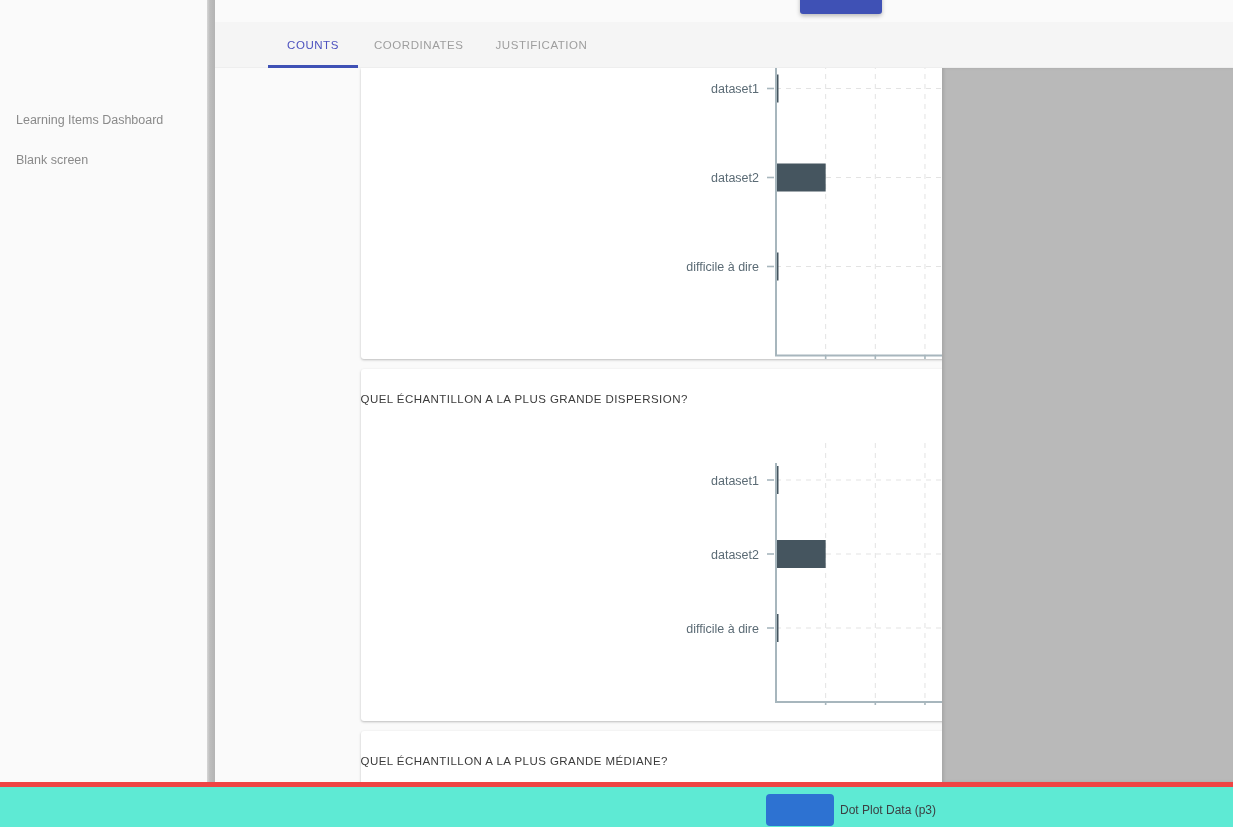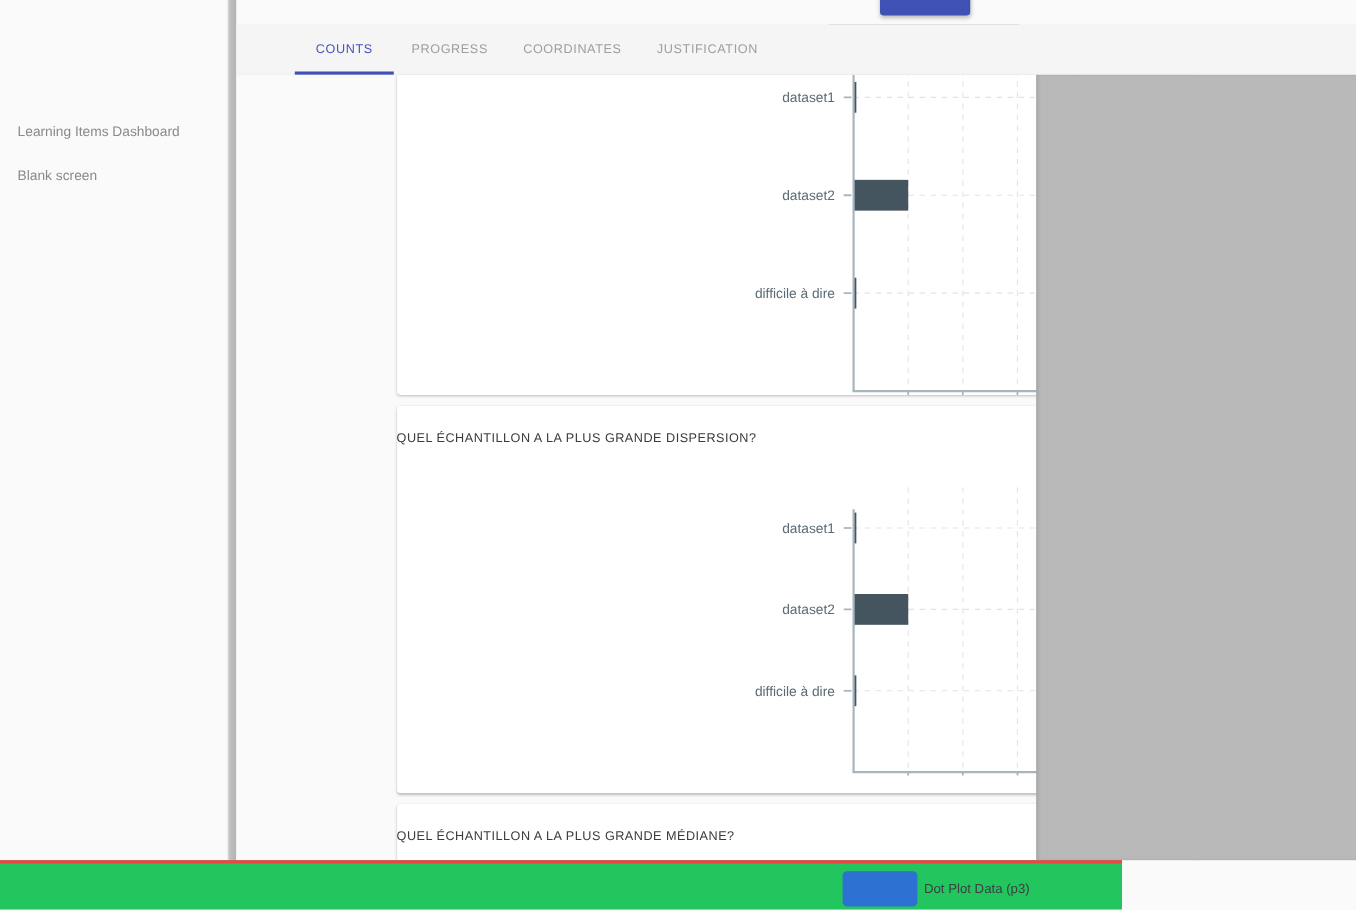--- a/index.html
+++ b/index.html
@@ -133,23 +133,23 @@
     position: absolute;
     left: 942px; top: 68px;
     width: 291px; height: 714px;
     background: #b9b9b9;
     box-shadow: inset 2px 0 3px rgba(0,0,0,.10);
   }
 
   
   .download-bar {
     position: absolute; left: 0; bottom: 0;
-    width: 1020px; height: 45px;
-    background: #22c55e;
-    border-top: 3px solid #ef4444;
+    width: 1233px; height: 45px;
+    background: #5eead4;
+    border-top: 5px solid #ef4444;
   }
   .download-item {
     position: absolute; left: 766px; top: 4px;
     display: flex; align-items: center;
     height: 38px;
   }
   .download-chip {
     width: 68px; height: 32px;
     background: #2d72d2;
     border-radius: 4px;
@@ -188,23 +188,20 @@
 
   <div class="main">
 
     <button class="top-toggle-btn"></button>
 
     <div class="tooltip">Toggle between dashboard and graph view</div>
 
     <div class="tabbar" id="tabbar">
         <div class="tab active" style="margin-left: 53px;">
           <span>COUNTS</span>
-        </div>
-        <div class="tab">
-          <span>PROGRESS</span>
         </div>
         <div class="tab">
           <span>COORDINATES</span>
         </div>
         <div class="tab">
           <span>JUSTIFICATION</span>
         </div>
       </div>
 
     <div class="content-scroll" id="content-scroll">

